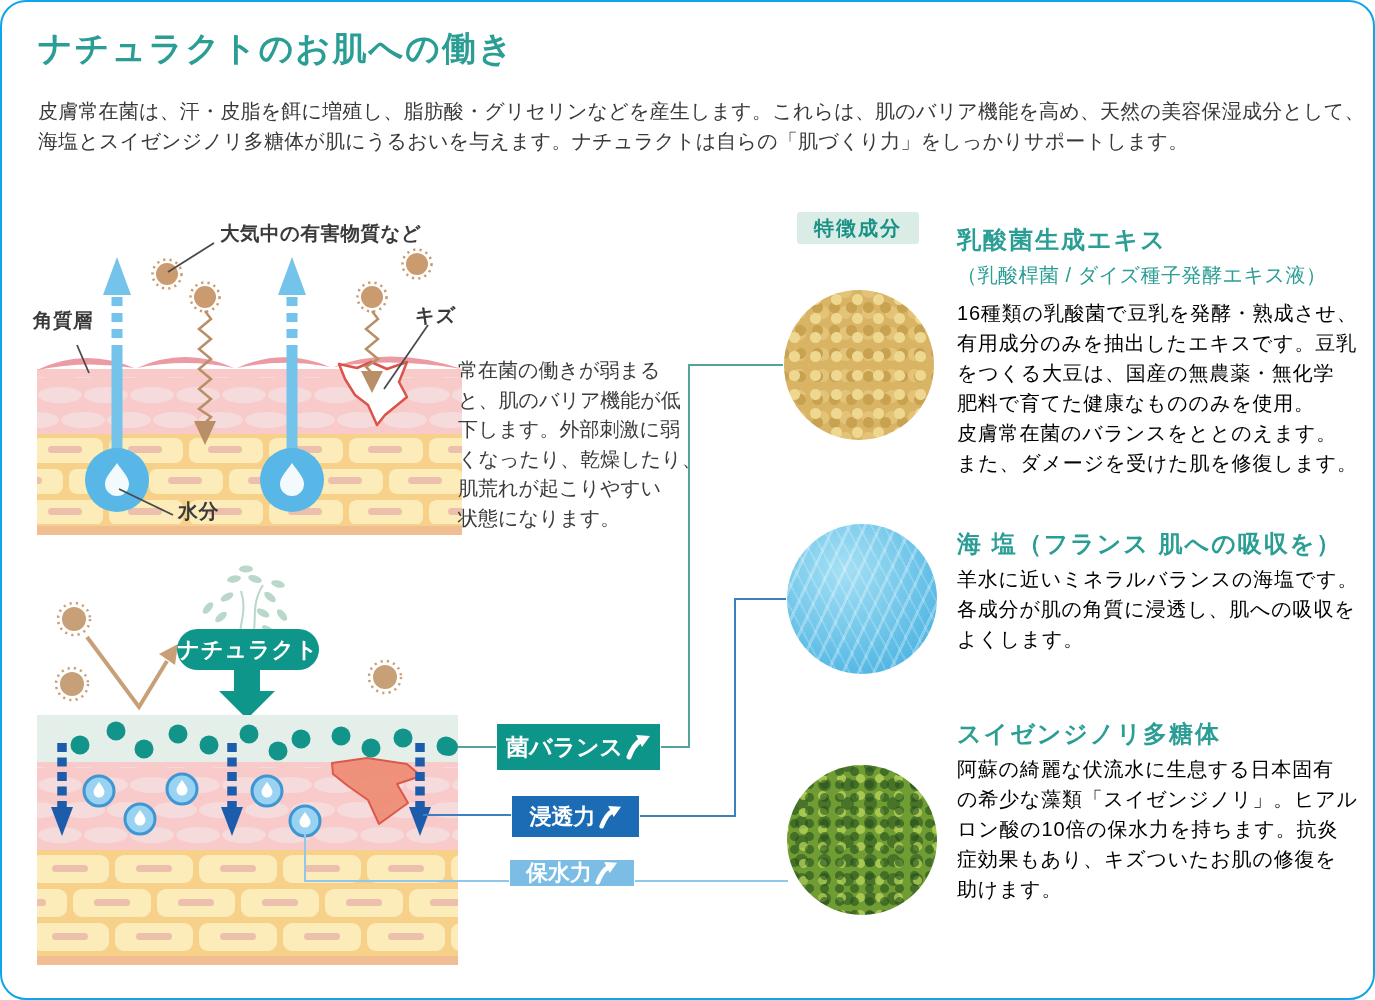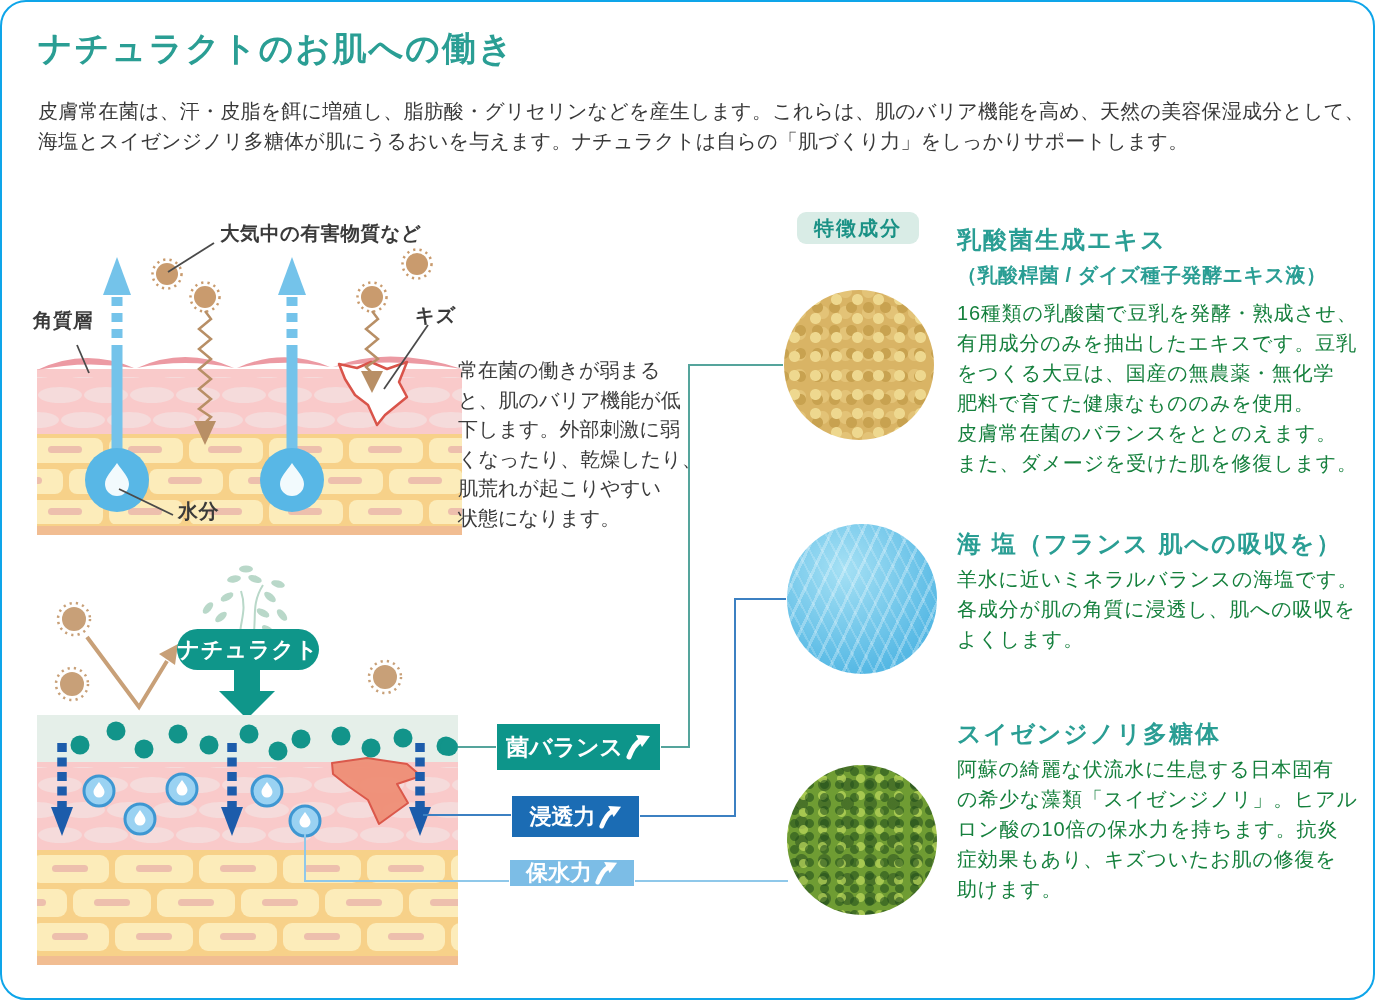--- a/index.html
+++ b/index.html
@@ -8,21 +8,21 @@
     border:2px solid #0ea5e9;border-radius:26px;overflow:hidden;
     font-family:"Liberation Sans","DejaVu Sans",sans-serif;color:#3b3b3b;
   }
   .abs{position:absolute;}
   .title{left:36px;top:24px;font-size:34px;font-weight:700;color:#2a9e94;letter-spacing:2px;}
   .intro{left:36px;top:94px;font-size:20px;line-height:30px;font-weight:500;color:#383838;letter-spacing:.2px;}
   .lbl{position:absolute;color:#3a3a3a;font-weight:600;font-size:19.5px;letter-spacing:.5px;}
   .caption{left:456px;top:354px;font-size:20px;line-height:29.5px;font-weight:500;color:#3b3b3b;}
   .feature-badge{
     left:795px;top:210px;width:122px;height:32px;background:#d9ece6;color:#1a9185;
-    border-radius:9px;font-size:20px;font-weight:700;letter-spacing:2px;
+    border-radius:3px;font-size:20px;font-weight:700;letter-spacing:2px;
     display:flex;align-items:center;justify-content:center;text-align:center;
   }
   .photo{position:absolute;width:150px;height:150px;border-radius:50%;}
   #photo-soy{left:782px;top:288px;background-color:#d9b465;
     background-image:
       radial-gradient(circle,#eed88f 0 5px,rgba(0,0,0,0) 6px),
       radial-gradient(circle,#c8a250 0 5px,rgba(0,0,0,0) 6px),
       radial-gradient(circle,#e3c377 0 6px,rgba(0,0,0,0) 7px);
     background-size:21px 19px,17px 23px,23px 21px;background-position:0 0,8px 6px,4px 12px;}
   #photo-water{left:785px;top:522px;background-color:#5bbae6;
@@ -30,22 +30,22 @@
       repeating-linear-gradient(115deg,rgba(255,255,255,.28) 0 3px,rgba(0,0,0,0) 3px 14px),
       repeating-linear-gradient(62deg,rgba(255,255,255,.18) 0 2px,rgba(0,0,0,0) 2px 11px),
       radial-gradient(circle at 38% 30%,#a5e0f4,#55b8e4 75%);}
   #photo-algae{left:785px;top:763px;background-color:#6f9c33;
     background-image:
       radial-gradient(circle,rgba(30,76,26,.55) 0 4px,rgba(0,0,0,0) 5px),
       radial-gradient(circle,rgba(196,224,96,.65) 0 4px,rgba(0,0,0,0) 5px),
       radial-gradient(circle,rgba(66,108,38,.85) 0 6px,rgba(0,0,0,0) 7px);
     background-size:15px 13px,19px 17px,23px 19px;background-position:0 0,7px 5px,3px 10px;}
   .ing-name{position:absolute;left:955px;color:#2a9e94;font-weight:700;font-size:24px;letter-spacing:2px;text-align:center;}
-  .ing-sub{position:absolute;left:955px;color:#2a9e94;font-weight:700;font-size:20px;letter-spacing:.5px;}
-  .desc{position:absolute;left:955px;font-size:20px;line-height:30px;font-weight:500;color:#15803d;letter-spacing:.8px;}
+  .ing-sub{position:absolute;left:955px;color:#2a9e94;font-weight:400;font-size:20px;letter-spacing:.5px;}
+  .desc{position:absolute;left:955px;font-size:20px;line-height:30px;font-weight:500;color:#000000;letter-spacing:.8px;}
   .pill{
     left:175px;top:627px;width:142px;height:41px;background:#0f968a;color:#fff;
     border-radius:21px;font-size:22px;font-weight:700;letter-spacing:1px;
     display:flex;align-items:center;justify-content:center;
   }
   .effect{position:absolute;display:flex;align-items:center;justify-content:center;gap:2px;color:#fff;font-weight:700;}
   #effect-0{left:495px;top:722px;width:163px;height:46px;background:#0d958a;font-size:23px;}
   #effect-1{left:510px;top:794px;width:127px;height:41px;background:#1b6cb4;font-size:22px;}
   #effect-2{left:508px;top:858px;width:124px;height:26px;background:#7cbde6;font-size:22px;}
   svg{display:block;}

